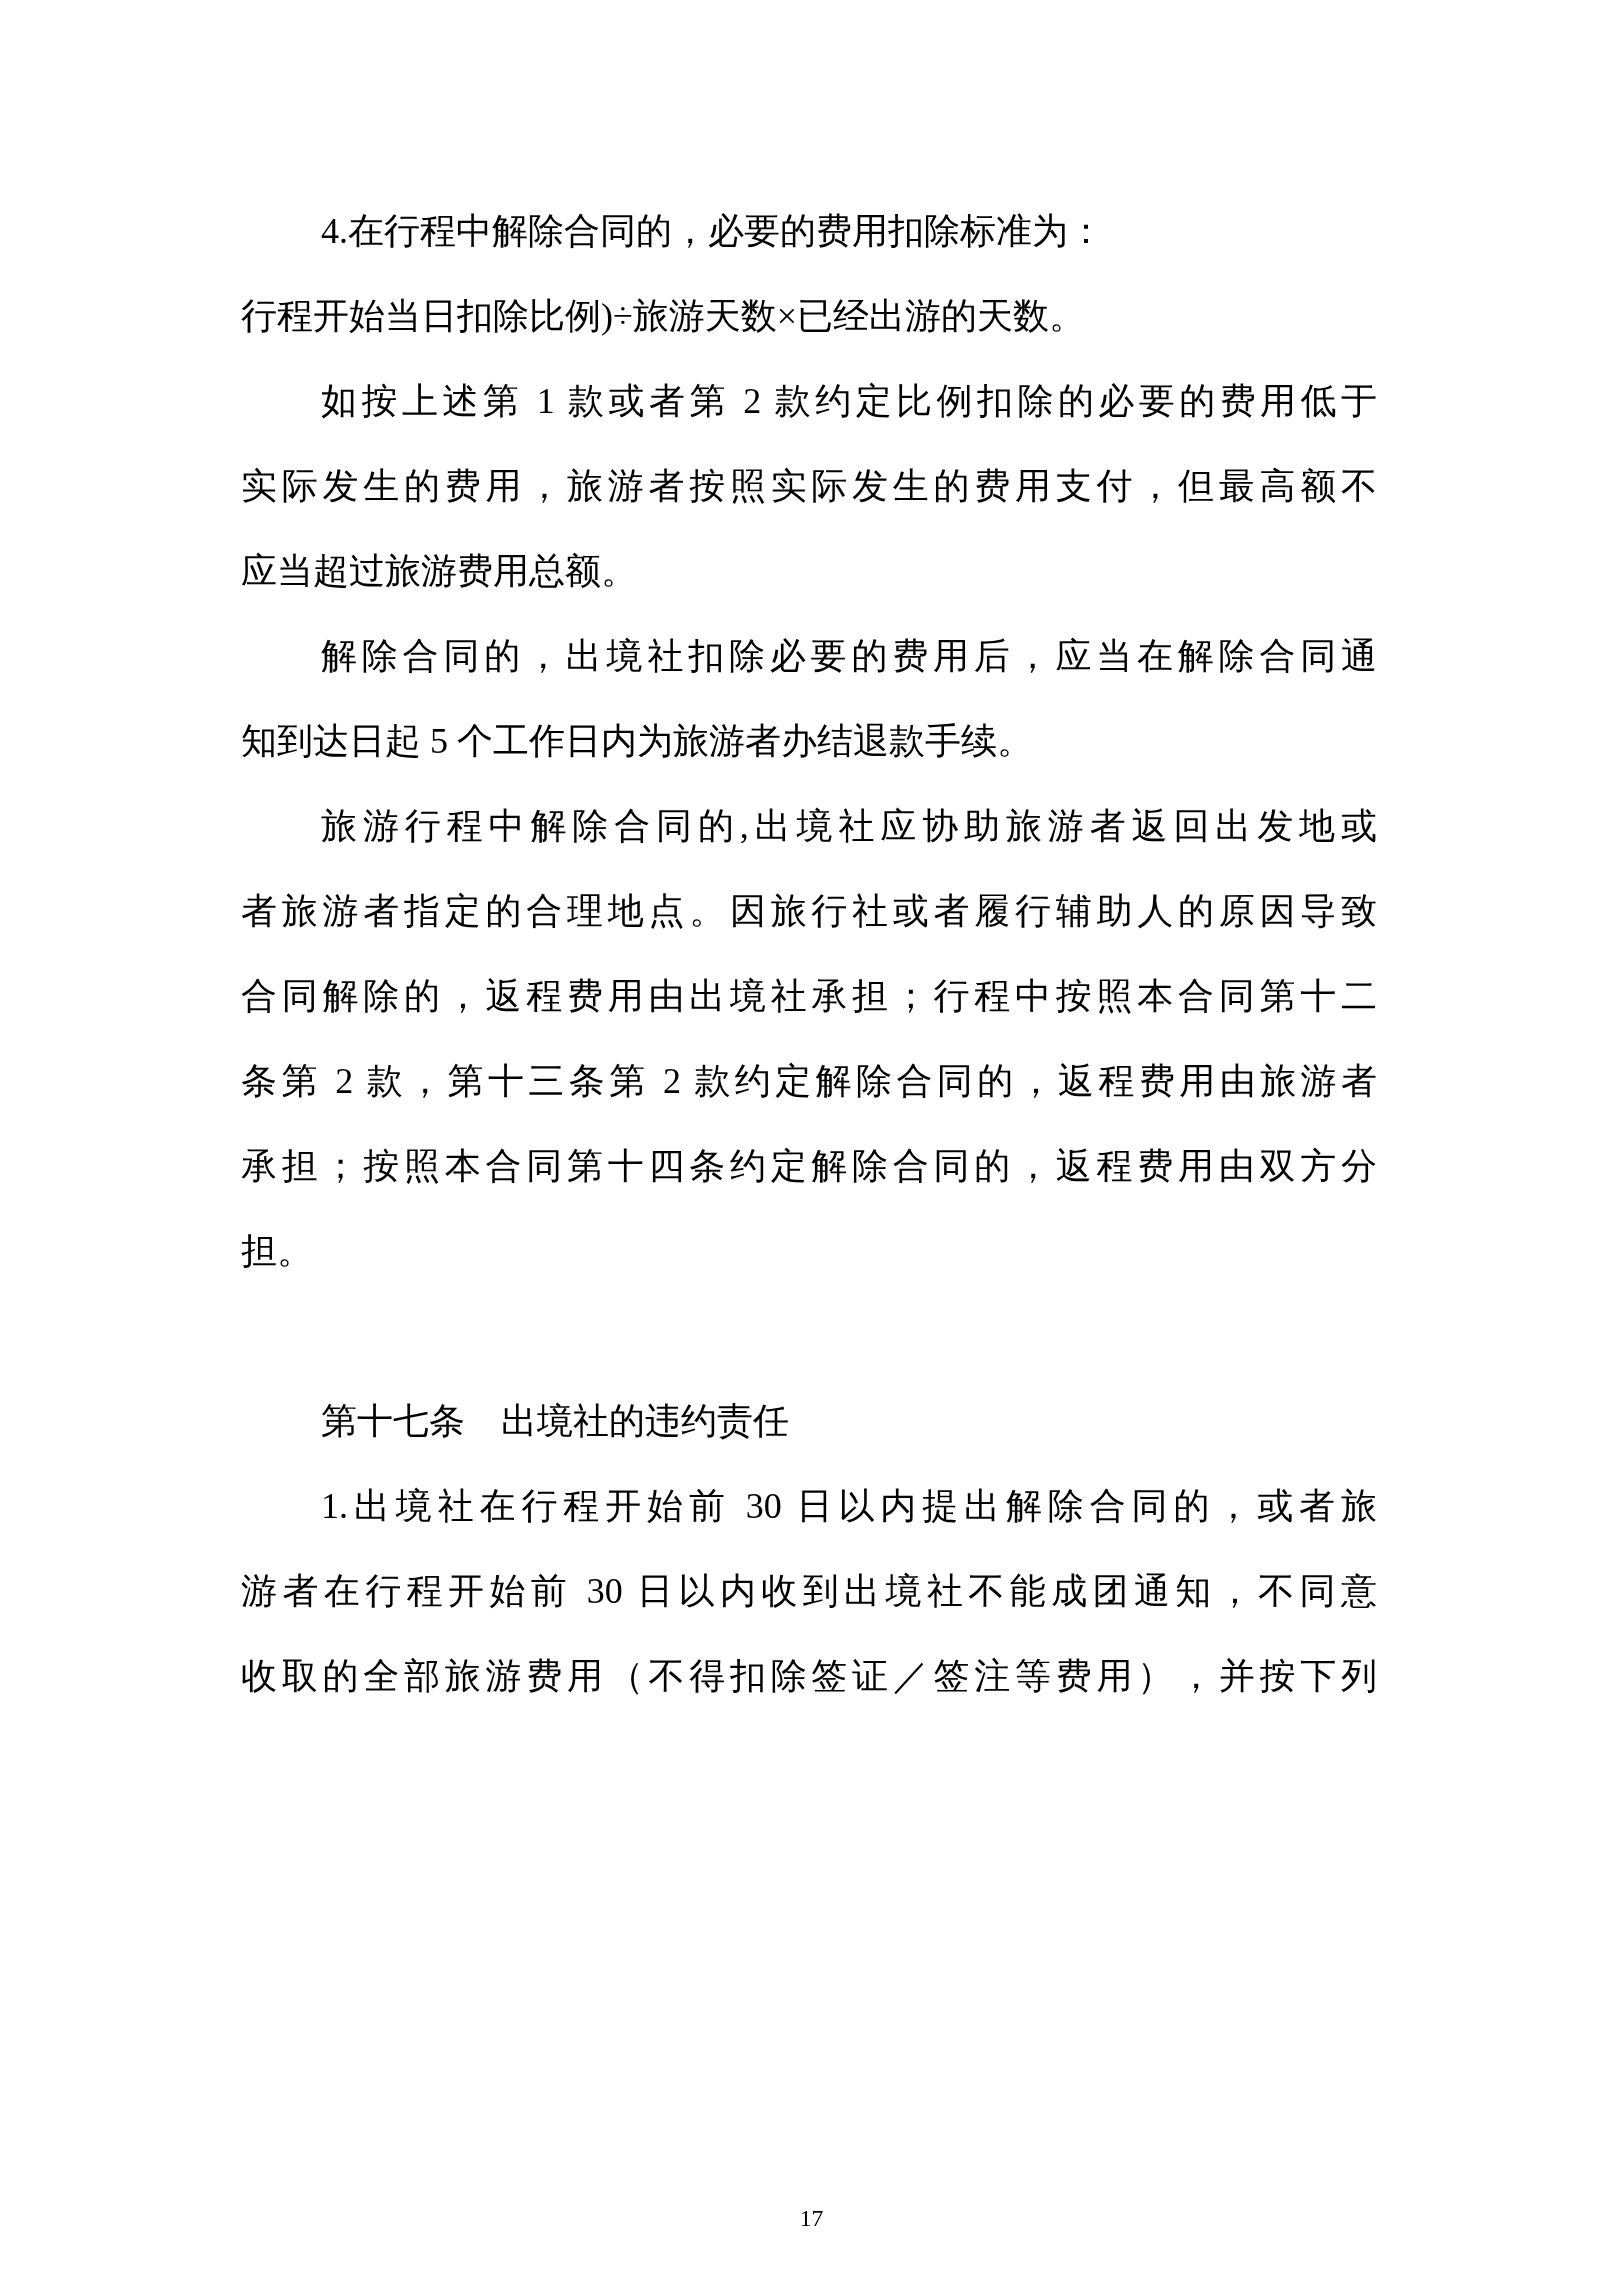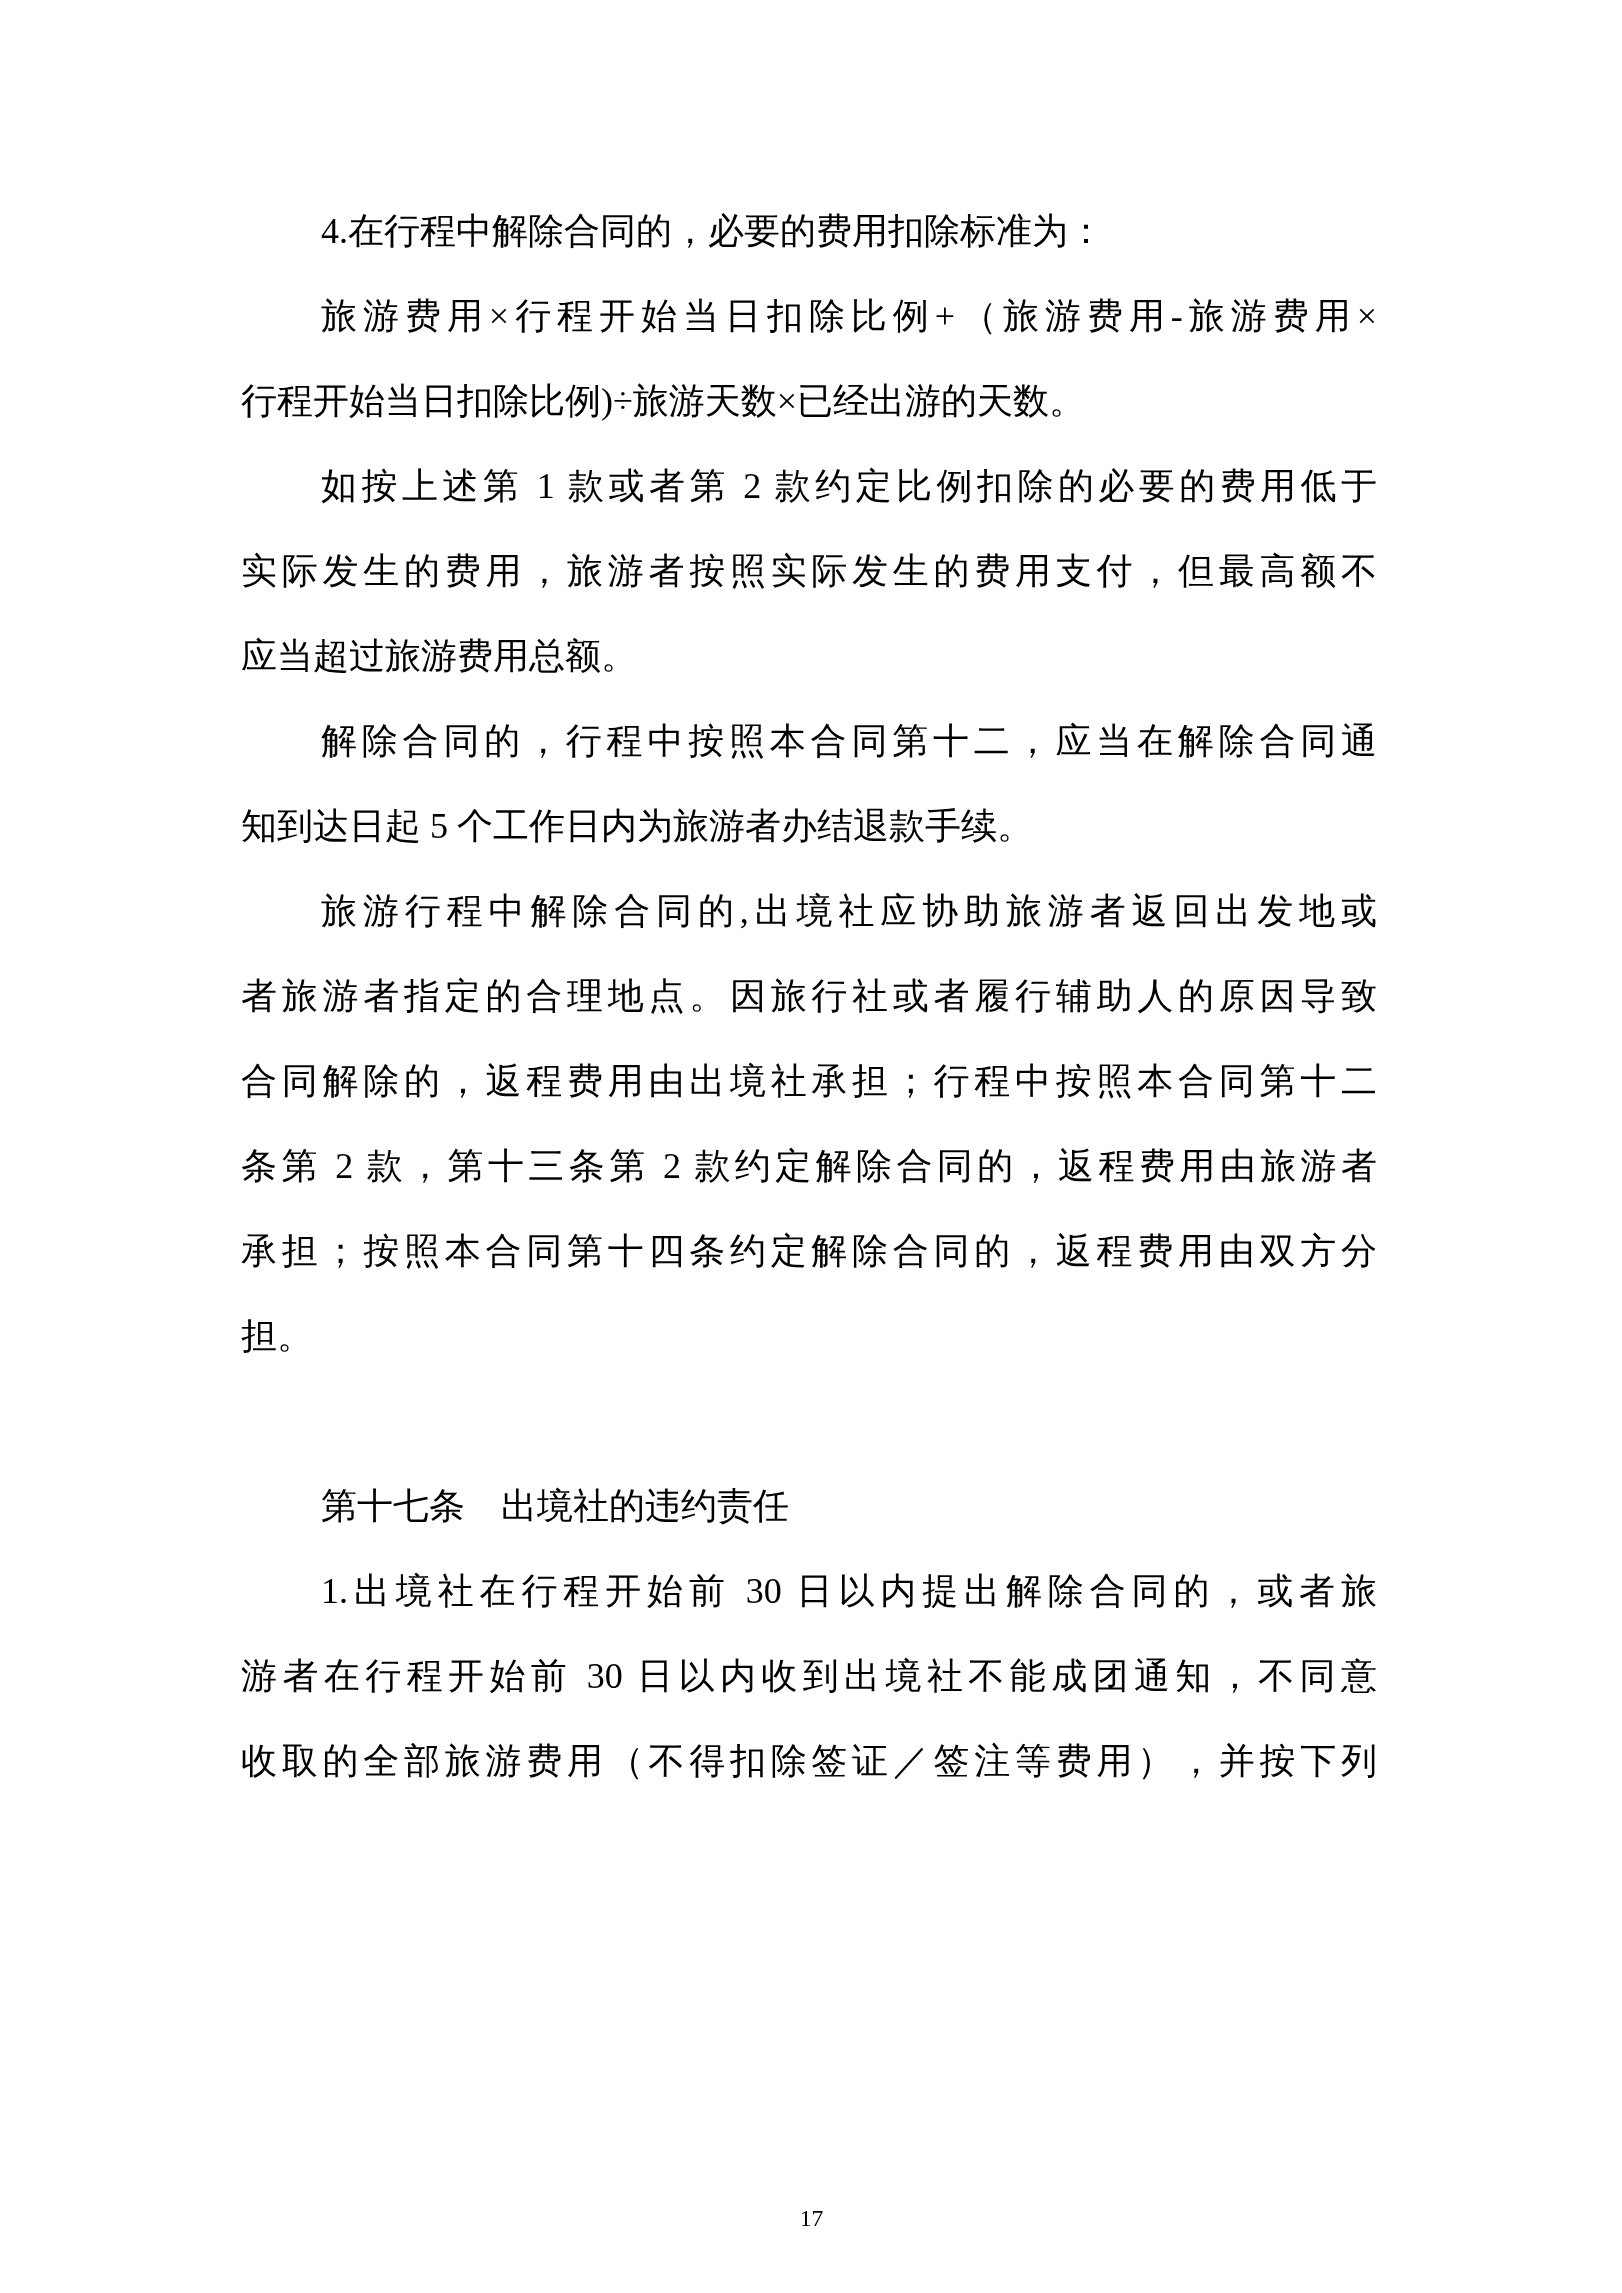--- a/index.html
+++ b/index.html
@@ -48,26 +48,25 @@
     line-height: 36px;
     color: #000000;
   }
 </style>
 </head>
 <body>
 
 <div class="page">
   <div class="textblock">
     <div class="line indent">4.在行程中解除合同的，必要的费用扣除标准为：</div>
-    <div class="line indent justify">旅游费用×行程开始当日扣除比例+（旅游费用-旅游费用×</div>
     <div class="line">行程开始当日扣除比例)÷旅游天数×已经出游的天数。</div>
     <div class="line indent justify">如按上述第 1 款或者第 2 款约定比例扣除的必要的费用低于</div>
     <div class="line justify">实际发生的费用，旅游者按照实际发生的费用支付，但最高额不</div>
     <div class="line">应当超过旅游费用总额。</div>
-    <div class="line indent justify">解除合同的，行程中按照本合同第十二，应当在解除合同通</div>
+    <div class="line indent justify">解除合同的，出境社扣除必要的费用后，应当在解除合同通</div>
     <div class="line">知到达日起 5 个工作日内为旅游者办结退款手续。</div>
     <div class="line indent justify">旅游行程中解除合同的,出境社应协助旅游者返回出发地或</div>
     <div class="line justify">者旅游者指定的合理地点。因旅行社或者履行辅助人的原因导致</div>
     <div class="line justify">合同解除的，返程费用由出境社承担；行程中按照本合同第十二</div>
     <div class="line justify">条第 2 款，第十三条第 2 款约定解除合同的，返程费用由旅游者</div>
     <div class="line justify">承担；按照本合同第十四条约定解除合同的，返程费用由双方分</div>
     <div class="line">担。</div>
     <div class="line"></div>
     <div class="line indent">第十七条　出境社的违约责任</div>
     <div class="line indent justify">1.出境社在行程开始前 30 日以内提出解除合同的，或者旅</div>

